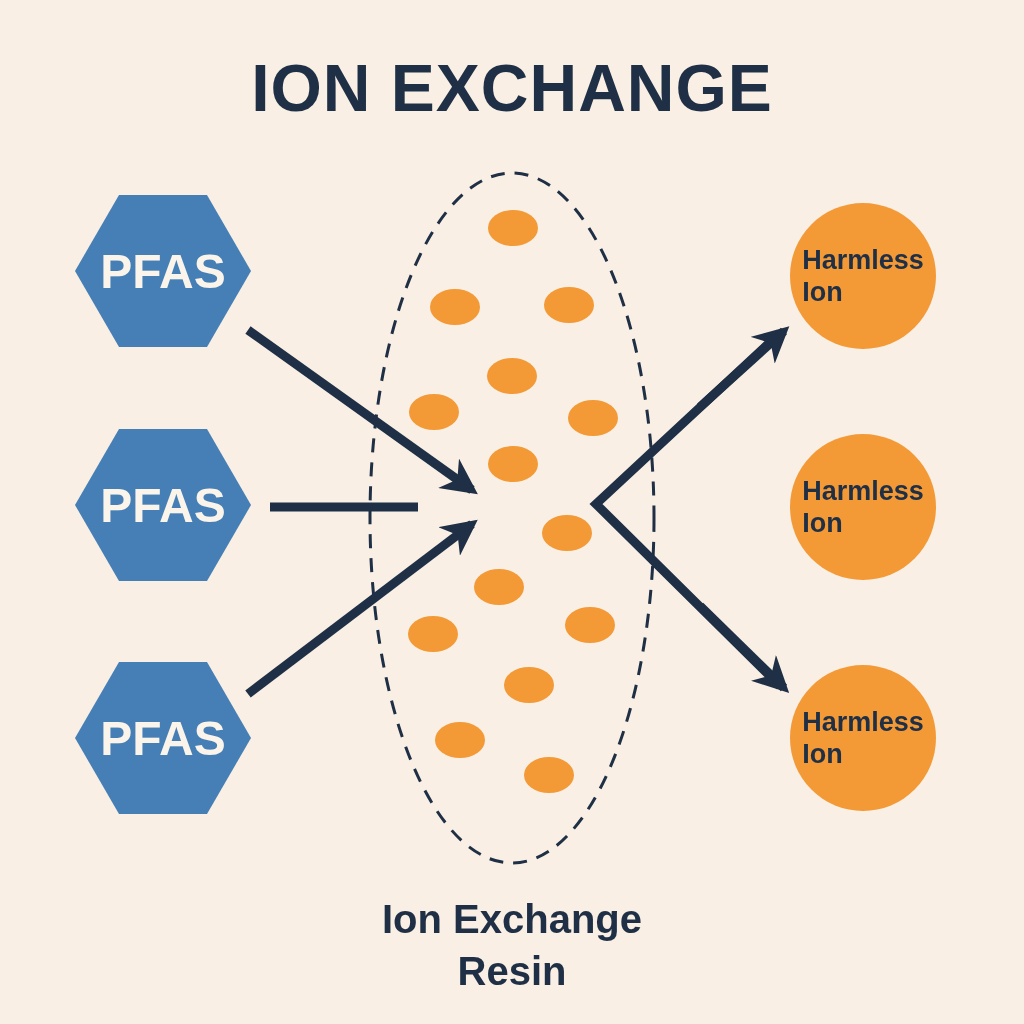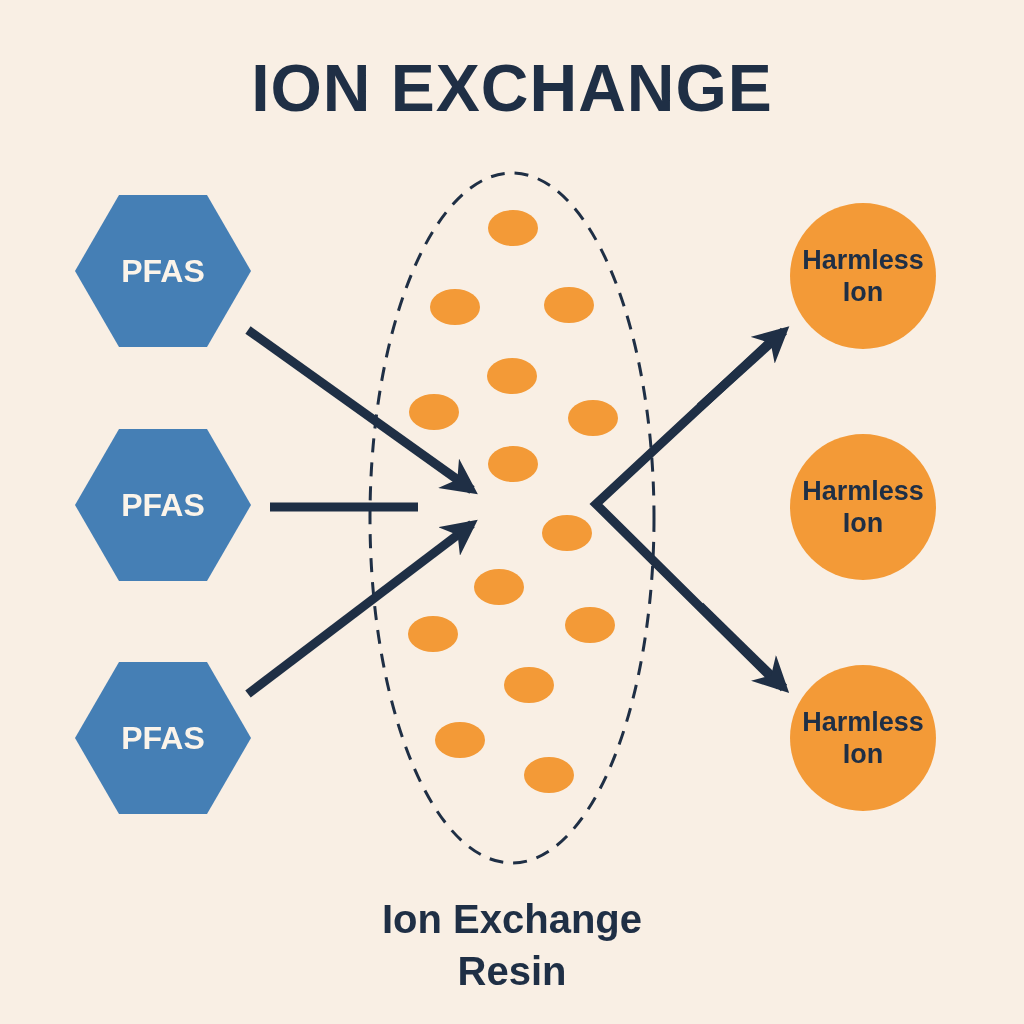--- a/index.html
+++ b/index.html
@@ -1,21 +1,21 @@
 <!DOCTYPE html>
 <html><head>
 <meta charset="utf-8">
 <style>
   html, body { margin: 0; padding: 0; }
   body { width: 1024px; height: 1024px; background: #f9efe4; overflow: hidden; position: relative; font-family: "Liberation Sans", "DejaVu Sans", sans-serif; }
   .title { position: absolute; left: 0; width: 1024px; top: 50px; text-align: center; font-size: 66px; font-weight: bold; color: #1f2f45; letter-spacing: 1px; }
   svg.diagram { position: absolute; left: 0; top: 0; }
   .hex { position: absolute; width: 176px; height: 152px; background: #457fb5; clip-path: polygon(25% 0, 75% 0, 100% 50%, 75% 100%, 25% 100%, 0 50%); display: flex; align-items: center; justify-content: center; }
-  .hex span { color: #fbf4ea; font-weight: bold; font-size: 32px; }
-  .ion { position: absolute; width: 146px; height: 146px; border-radius: 50%; background: #f39a37; display: flex; align-items: center; justify-content: center; text-align: center; }
+  .hex span { color: #fbf4ea; font-weight: bold; font-size: 48px; }
+  .ion { position: absolute; width: 146px; height: 146px; border-radius: 50%; background: #f39a37; display: flex; align-items: center; justify-content: center; text-align: left; }
   .ion span { color: #1f2f45; font-weight: bold; font-size: 27px; line-height: 32px; white-space: pre-line; }
   .caption { position: absolute; left: 0; width: 1024px; top: 893px; text-align: center; font-size: 40px; font-weight: bold; color: #1f2f45; line-height: 52px; white-space: pre-line; }
 </style>
 </head>
 <body>
 
 <div class="title">ION EXCHANGE</div>
 
 <svg class="diagram" width="1024" height="1024">
   <defs>

